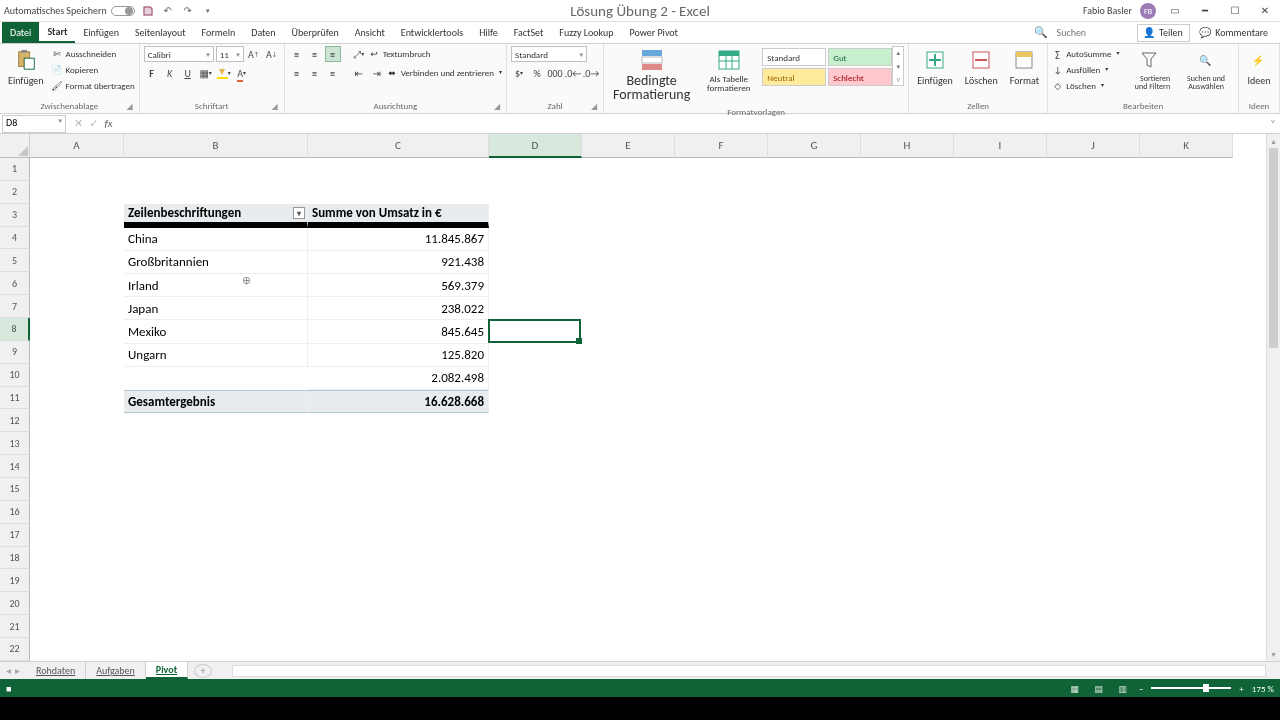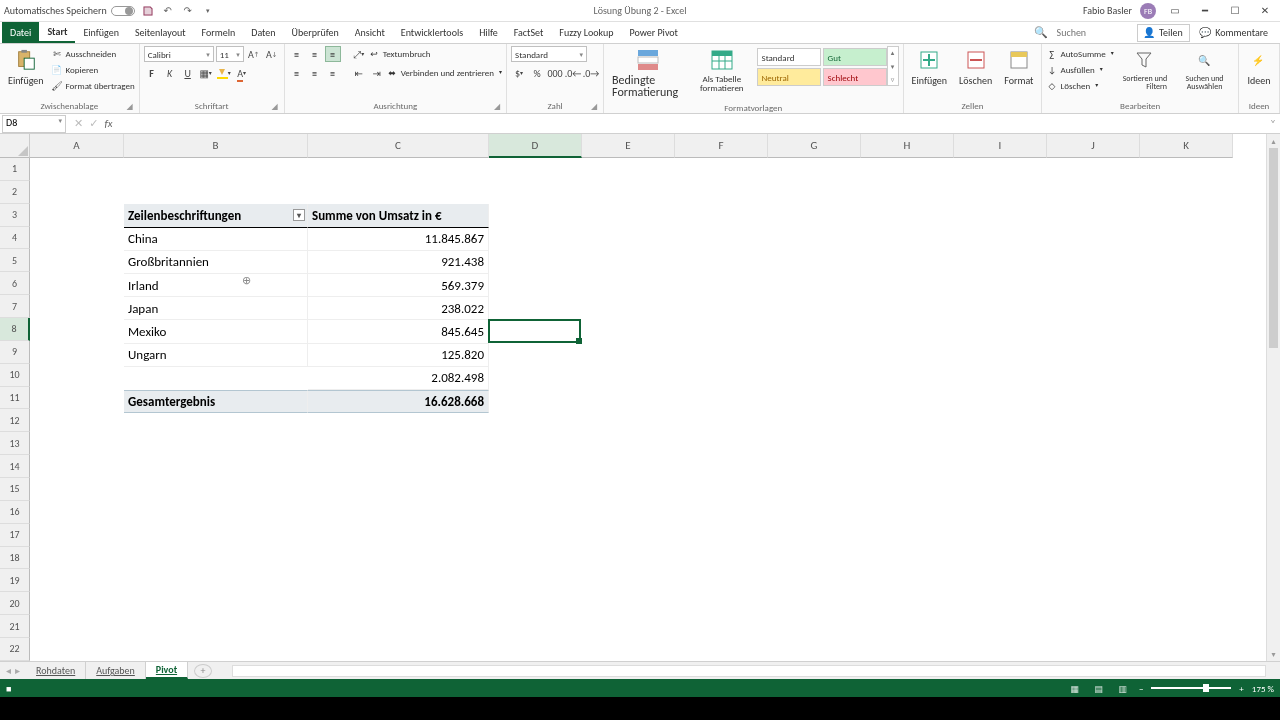--- a/index.html
+++ b/index.html
@@ -6,21 +6,21 @@
 body { background: #000; width: 1280px; height: 720px; overflow: hidden; }
 .app { background: #fff; height: 697px; display: flex; flex-direction: column; }
 
 
 .titlebar { height: 22px; background: #fff; display: flex; align-items: center; font-size: 10px; color: #444; padding: 0 4px; border-bottom: 1px solid #e0e0e0; }
 .titlebar-left { display: flex; align-items: center; gap: 6px; }
 .autosave { display: flex; align-items: center; gap: 4px; }
 .autosave-toggle { width: 24px; height: 10px; border: 1px solid #999; border-radius: 6px; position: relative; }
 .autosave-toggle::after { content:''; position:absolute; width: 8px; height: 8px; background: #999; border-radius: 4px; right: 1px; top: 0; }
 .qat-icon { width: 14px; height: 14px; display:inline-flex; align-items:center; justify-content:center; color:#666; cursor:pointer; }
-.titlebar-center { position: absolute; left: 50%; transform: translateX(-50%); color: #666; font-size: 10px; }
+.titlebar-center { position: absolute; left: 50%; transform: translateX(-50%); color: #666; font-size: 15px; }
 .titlebar-right { margin-left: auto; display: flex; align-items: center; gap: 8px; }
 .user-initials { width: 16px; height: 16px; border-radius: 50%; background: #9b7cb6; color: #fff; font-size: 8px; display:flex; align-items:center; justify-content:center; }
 .winbtn { width: 22px; height: 16px; display:flex; align-items:center; justify-content:center; color:#444; cursor:pointer; font-size:10px; }
 
 
 .ribbon-tabs { height: 22px; display: flex; align-items: stretch; font-size: 10px; border-bottom: 1px solid #d0d0d0; padding-left: 2px; }
 .tab { padding: 0 8px; display:flex; align-items:center; color:#333; cursor:pointer; }
 .tab.file { background: #0f6336; color:#fff; }
 .tab.active { border-bottom: 2px solid #0f6336; font-weight: 600; }
 .tab-right { margin-left: auto; display:flex; align-items:center; gap: 4px; padding-right: 6px; }
@@ -70,21 +70,21 @@
 .corner { width:30px; height:24px; border-right:1px solid #ccc; border-bottom:1px solid #bbb; background:#f0f0f0; position:absolute; top:0; left:0; display:flex; align-items:flex-end; justify-content:flex-end; }
 .corner::after { content:''; border-right:10px solid #c6c6c6; border-top:10px solid transparent; margin:1px; }
 .col-headers { position:absolute; top:0; left:30px; right:14px; height:24px; display:flex; }
 .col-h { border-right:1px solid #ddd; border-bottom:1px solid #bbb; background:#f0f0f0; display:flex; align-items:center; justify-content:center; font-size:11px; color:#555; }
 .col-h.sel { background:#d8e8dc; border-bottom: 2px solid #0f6336; }
 .row-headers { position:absolute; top:24px; left:0; bottom:0; width:30px; display:flex; flex-direction:column; }
 .row-h { height:23.2px; border-right:1px solid #bbb; border-bottom:1px solid #ddd; background:#f0f0f0; display:flex; align-items:center; justify-content:center; font-size:10px; color:#555; }
 .row-h.sel { background:#d8e8dc; border-right: 2px solid #0f6336; }
 .cells { position:absolute; top:24px; left:30px; right:14px; bottom:0; }
 .cell { position:absolute; border-right:1px solid #eee; border-bottom:1px solid #eee; font-size:13px; display:flex; align-items:center; padding:0 4px; height:23.2px; }
-.cell.hdr { font-weight:600; background:#e8ecef; border-bottom:1px solid #000000; }
+.cell.hdr { font-weight:600; background:#e8ecef; border-bottom:6px solid #000000; }
 .cell.total { font-weight:700; background:#e8ecef; border-top:1px solid #b3c6d1; border-bottom:1px solid #b3c6d1; }
 .cell.num { justify-content: flex-end; }
 .pivot-dd { position:absolute; right:2px; top:50%; transform:translateY(-50%); width:12px; height:12px; border:1px solid #999; background:#fff; font-size:8px; display:flex; align-items:center; justify-content:center; color:#555; cursor:pointer; }
 .selection { position:absolute; border:2px solid #0f6336; pointer-events:none; }
 .selection::after { content:''; position:absolute; width:6px; height:6px; background:#0f6336; right:-3px; bottom:-3px; }
 .vscroll { position:absolute; top:0; right:0; bottom:0; width:14px; background:#f0f0f0; border-left:1px solid #ddd; }
 .vscroll-thumb { position:absolute; top:14px; left:2px; right:2px; height:200px; background:#cdcdcd; }
 .vscroll-btn { position:absolute; left:0; right:0; height:14px; background:#f0f0f0; display:flex; align-items:center; justify-content:center; font-size:8px; color:#999; }
 
 .cursor-ind { position:absolute; font-size:11px; color:#888; }
@@ -279,21 +279,21 @@
     <div class="group">
       <div class="group-body">
         <div class="big-btn">
           <span class="icon">
               <svg width="24" height="24">
                 <rect x="2" y="2" width="20" height="6" fill="#6aa7dc"></rect>
                 <rect x="2" y="9" width="20" height="6" fill="#fff" stroke="#bbb"></rect>
                 <rect x="2" y="16" width="20" height="6" fill="#df8a8a"></rect>
               </svg>
             </span>
-          <span style="text-align:left;font-size:12px;line-height:1">Bedingte Formatierung</span>
+          <span style="text-align:center;font-size:14px;line-height:1">Bedingte Formatierung</span>
         </div>
         <div class="big-btn">
           <span class="icon">
               <svg width="24" height="24">
                 <rect x="2" y="3" width="20" height="18" fill="#fff" stroke="#3a8"></rect>
                 <rect x="2" y="3" width="20" height="5" fill="#3a8"></rect>
                 <line x1="2" y1="13" x2="22" y2="13" stroke="#3a8"></line>
                 <line x1="9" y1="3" x2="9" y2="21" stroke="#3a8"></line>
                 <line x1="15" y1="3" x2="15" y2="21" stroke="#3a8"></line>
               </svg>

